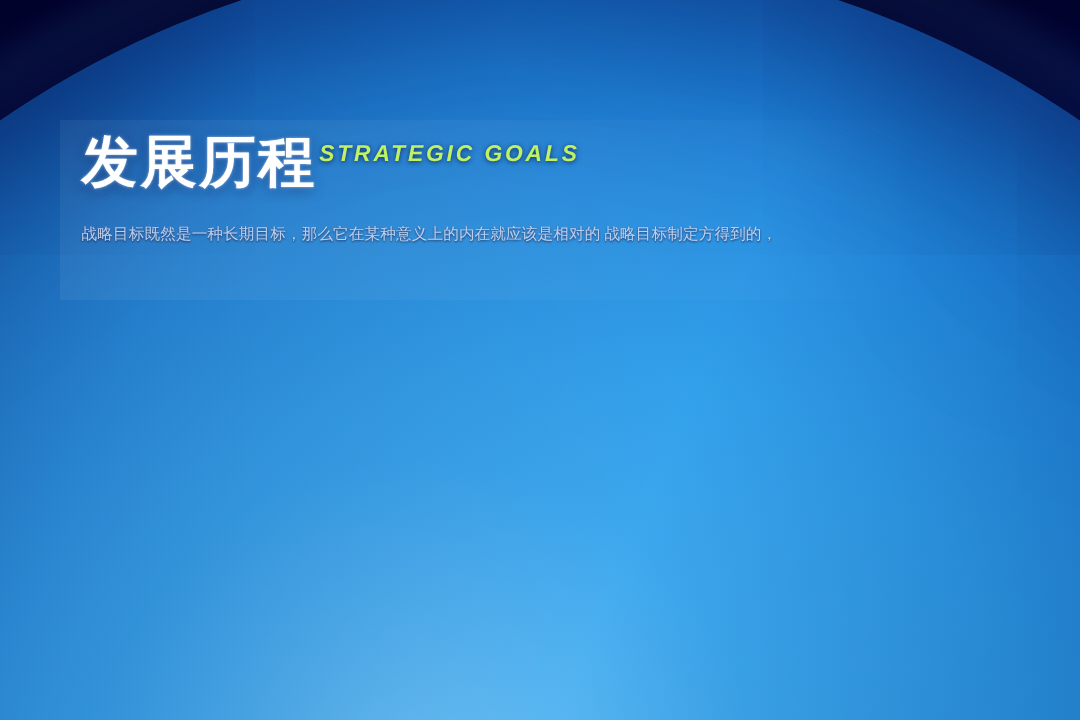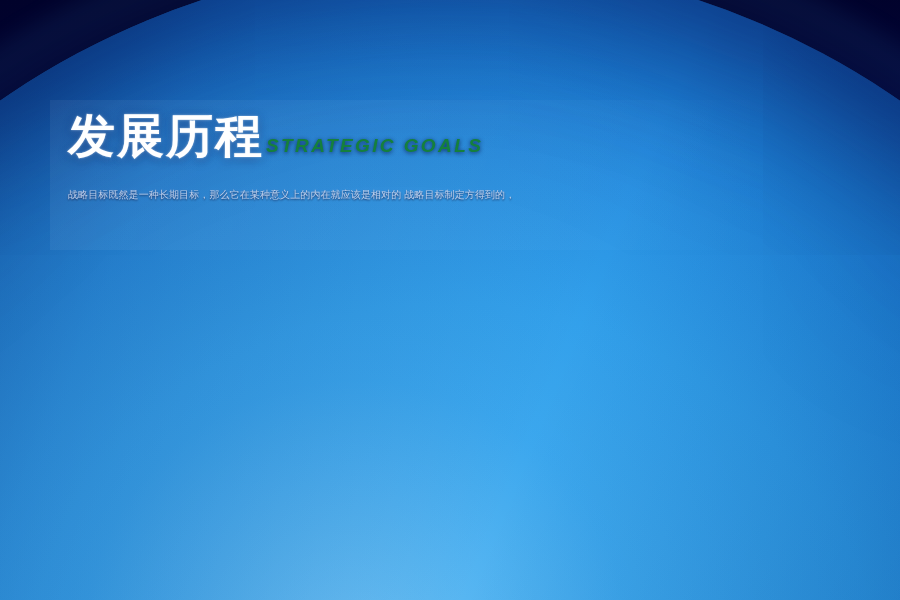--- a/index.html
+++ b/index.html
@@ -210,35 +210,35 @@
       0 0 2px rgba(255,255,255,0.55),
       0 1px 6px rgba(120,190,255,0.35),
       0 2px 10px rgba(10,30,90,0.6);
   }
   .title-en {
     font-family: "Liberation Sans", "DejaVu Sans", sans-serif;
     font-style: italic;
     font-weight: 700;
     font-size: 19px;
     letter-spacing: 2.4px;
-    color: #15803d;
+    color: #bef264;
     margin-left: 2px;
-    margin-bottom: 2px;
+    margin-bottom: 19px;
     text-shadow: 0 1px 4px rgba(8,20,70,0.8);
   }
 
   .body-copy {
     position: absolute;
     left: 68px;
     top: 186px;
     width: 660px;
   }
   .body-line {
-    font-family: Liberation Sans, sans-serif;
-    font-size: 10px;
+    font-family: Liberation Serif, serif;
+    font-size: 13px;
     line-height: 18px;
     letter-spacing: 0.1px;
     color: #c9d6ef;
     white-space: nowrap;
     opacity: 0.92;
     text-shadow: 0 0 3px rgba(120,170,255,0.45), 0 1px 2px rgba(2,8,40,0.9);
     filter: blur(0.35px);
   }
 </style>
 </head>

